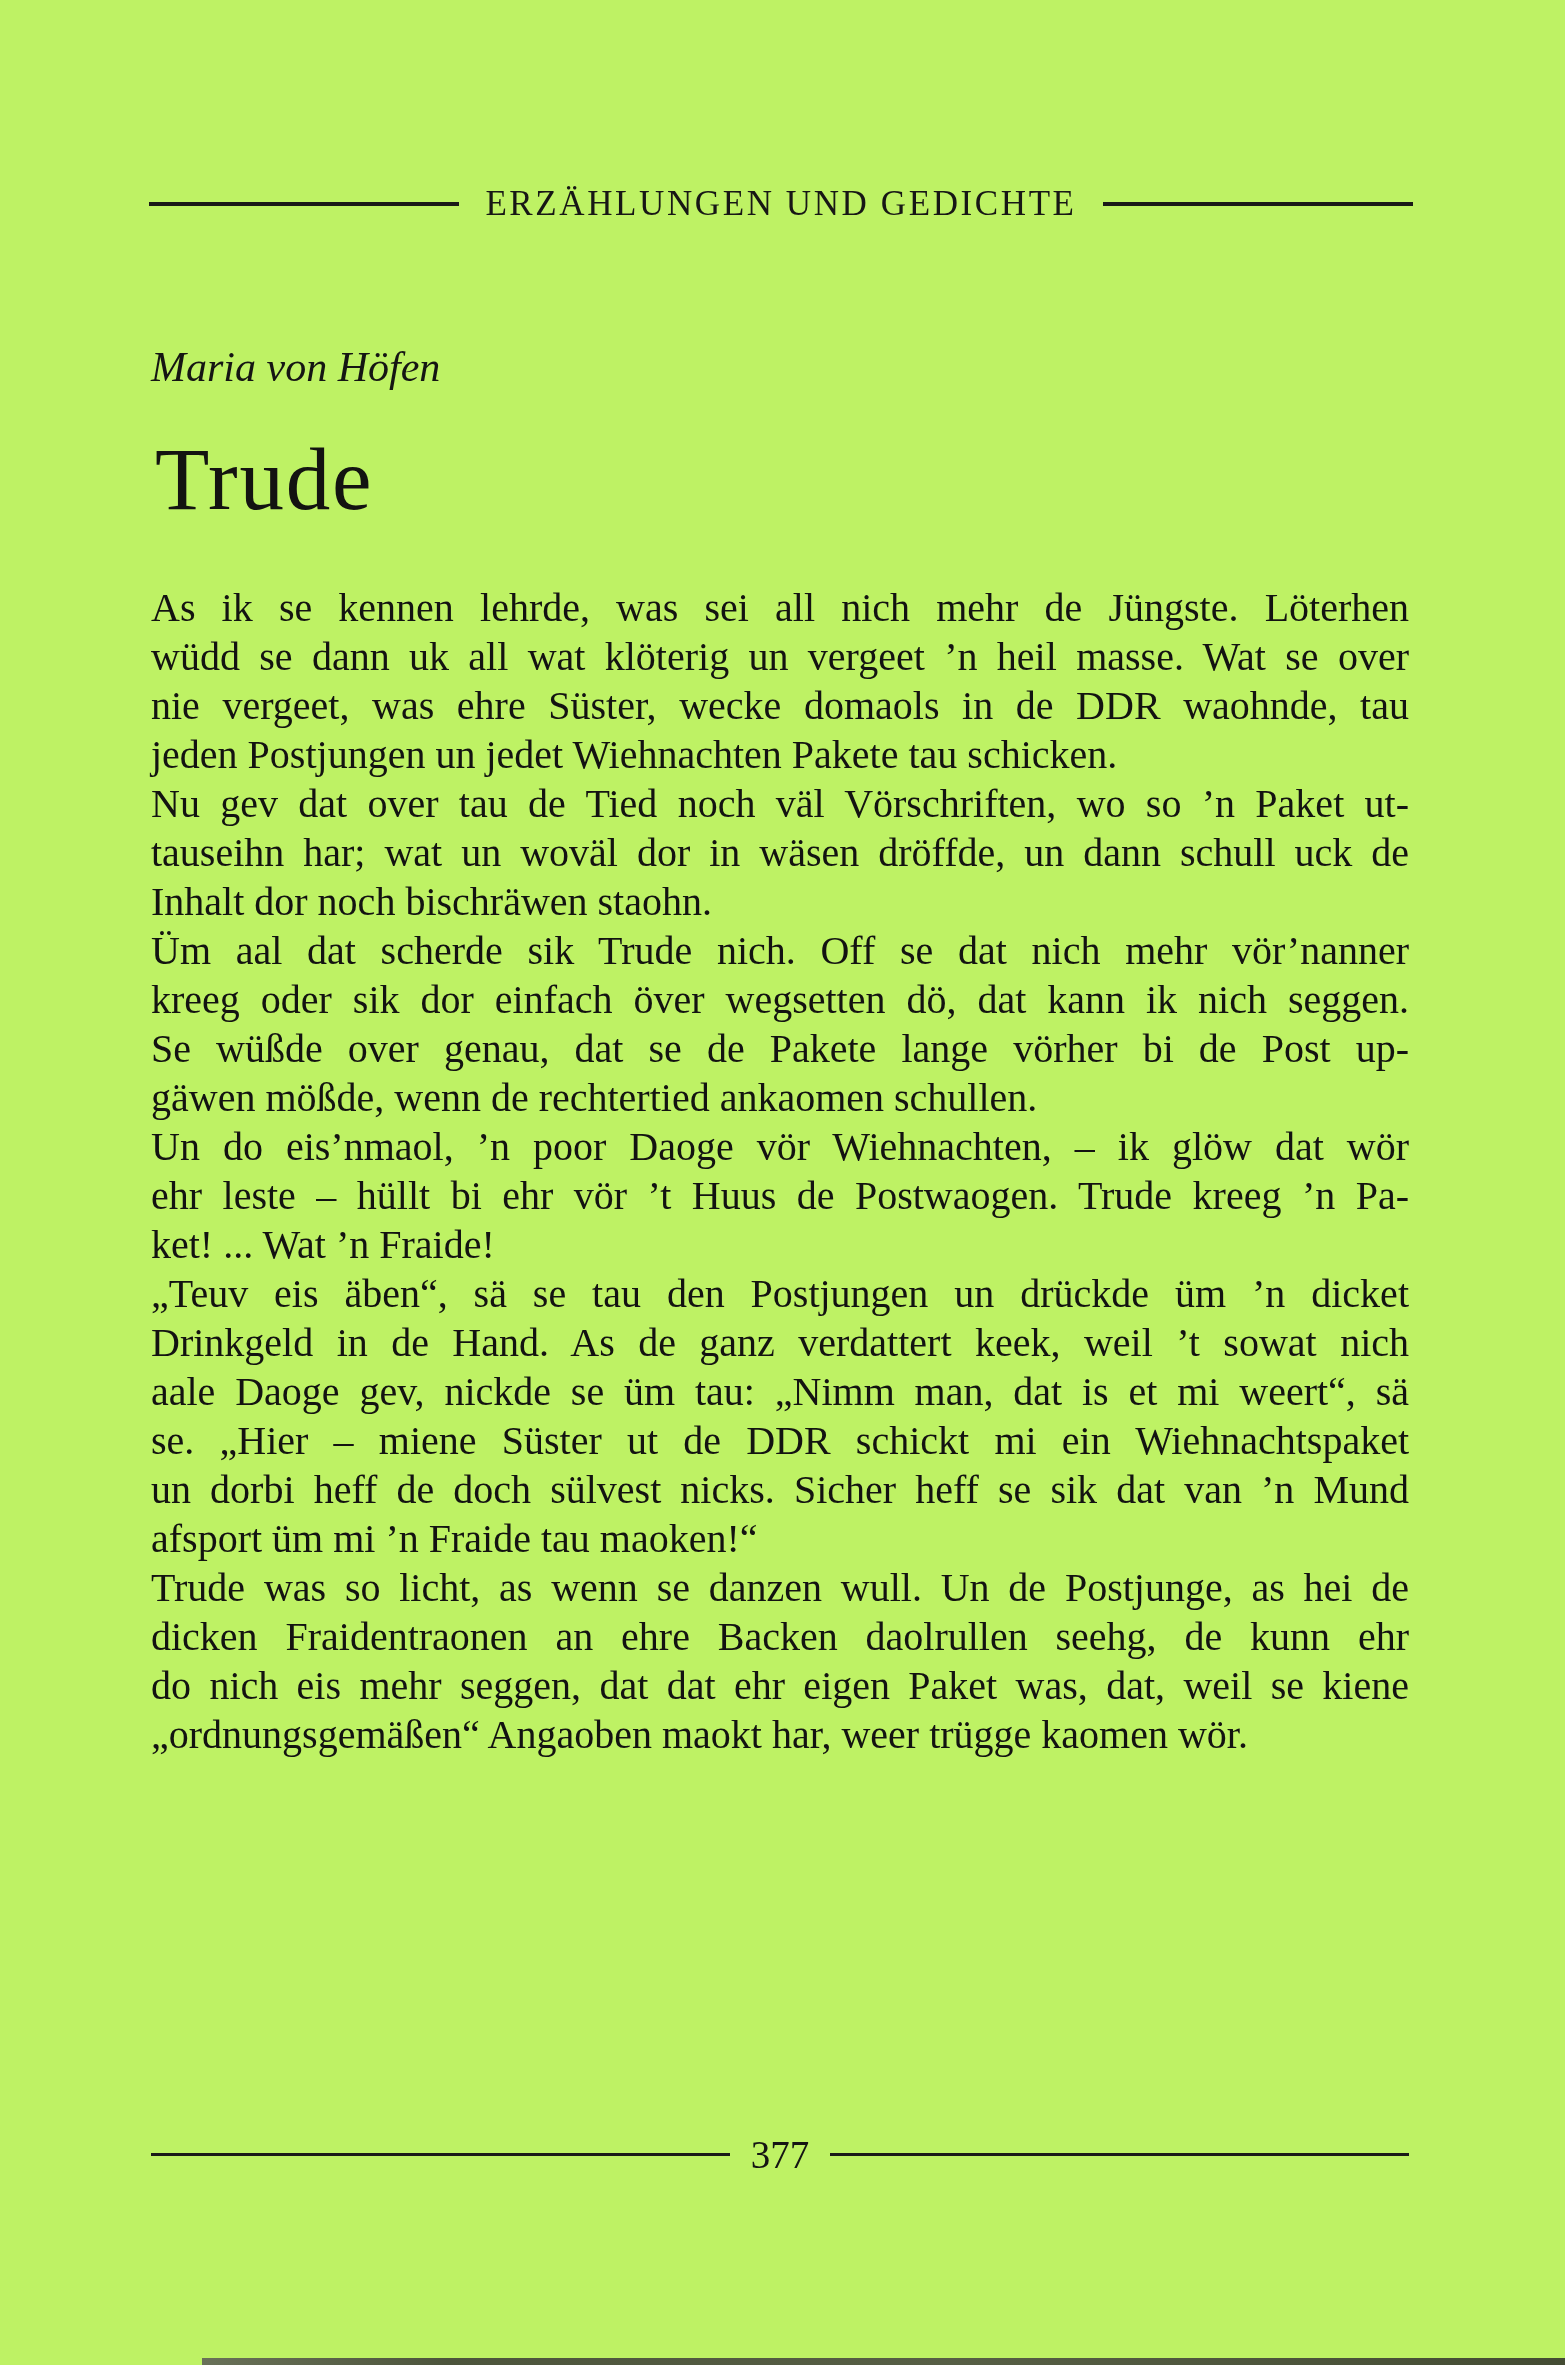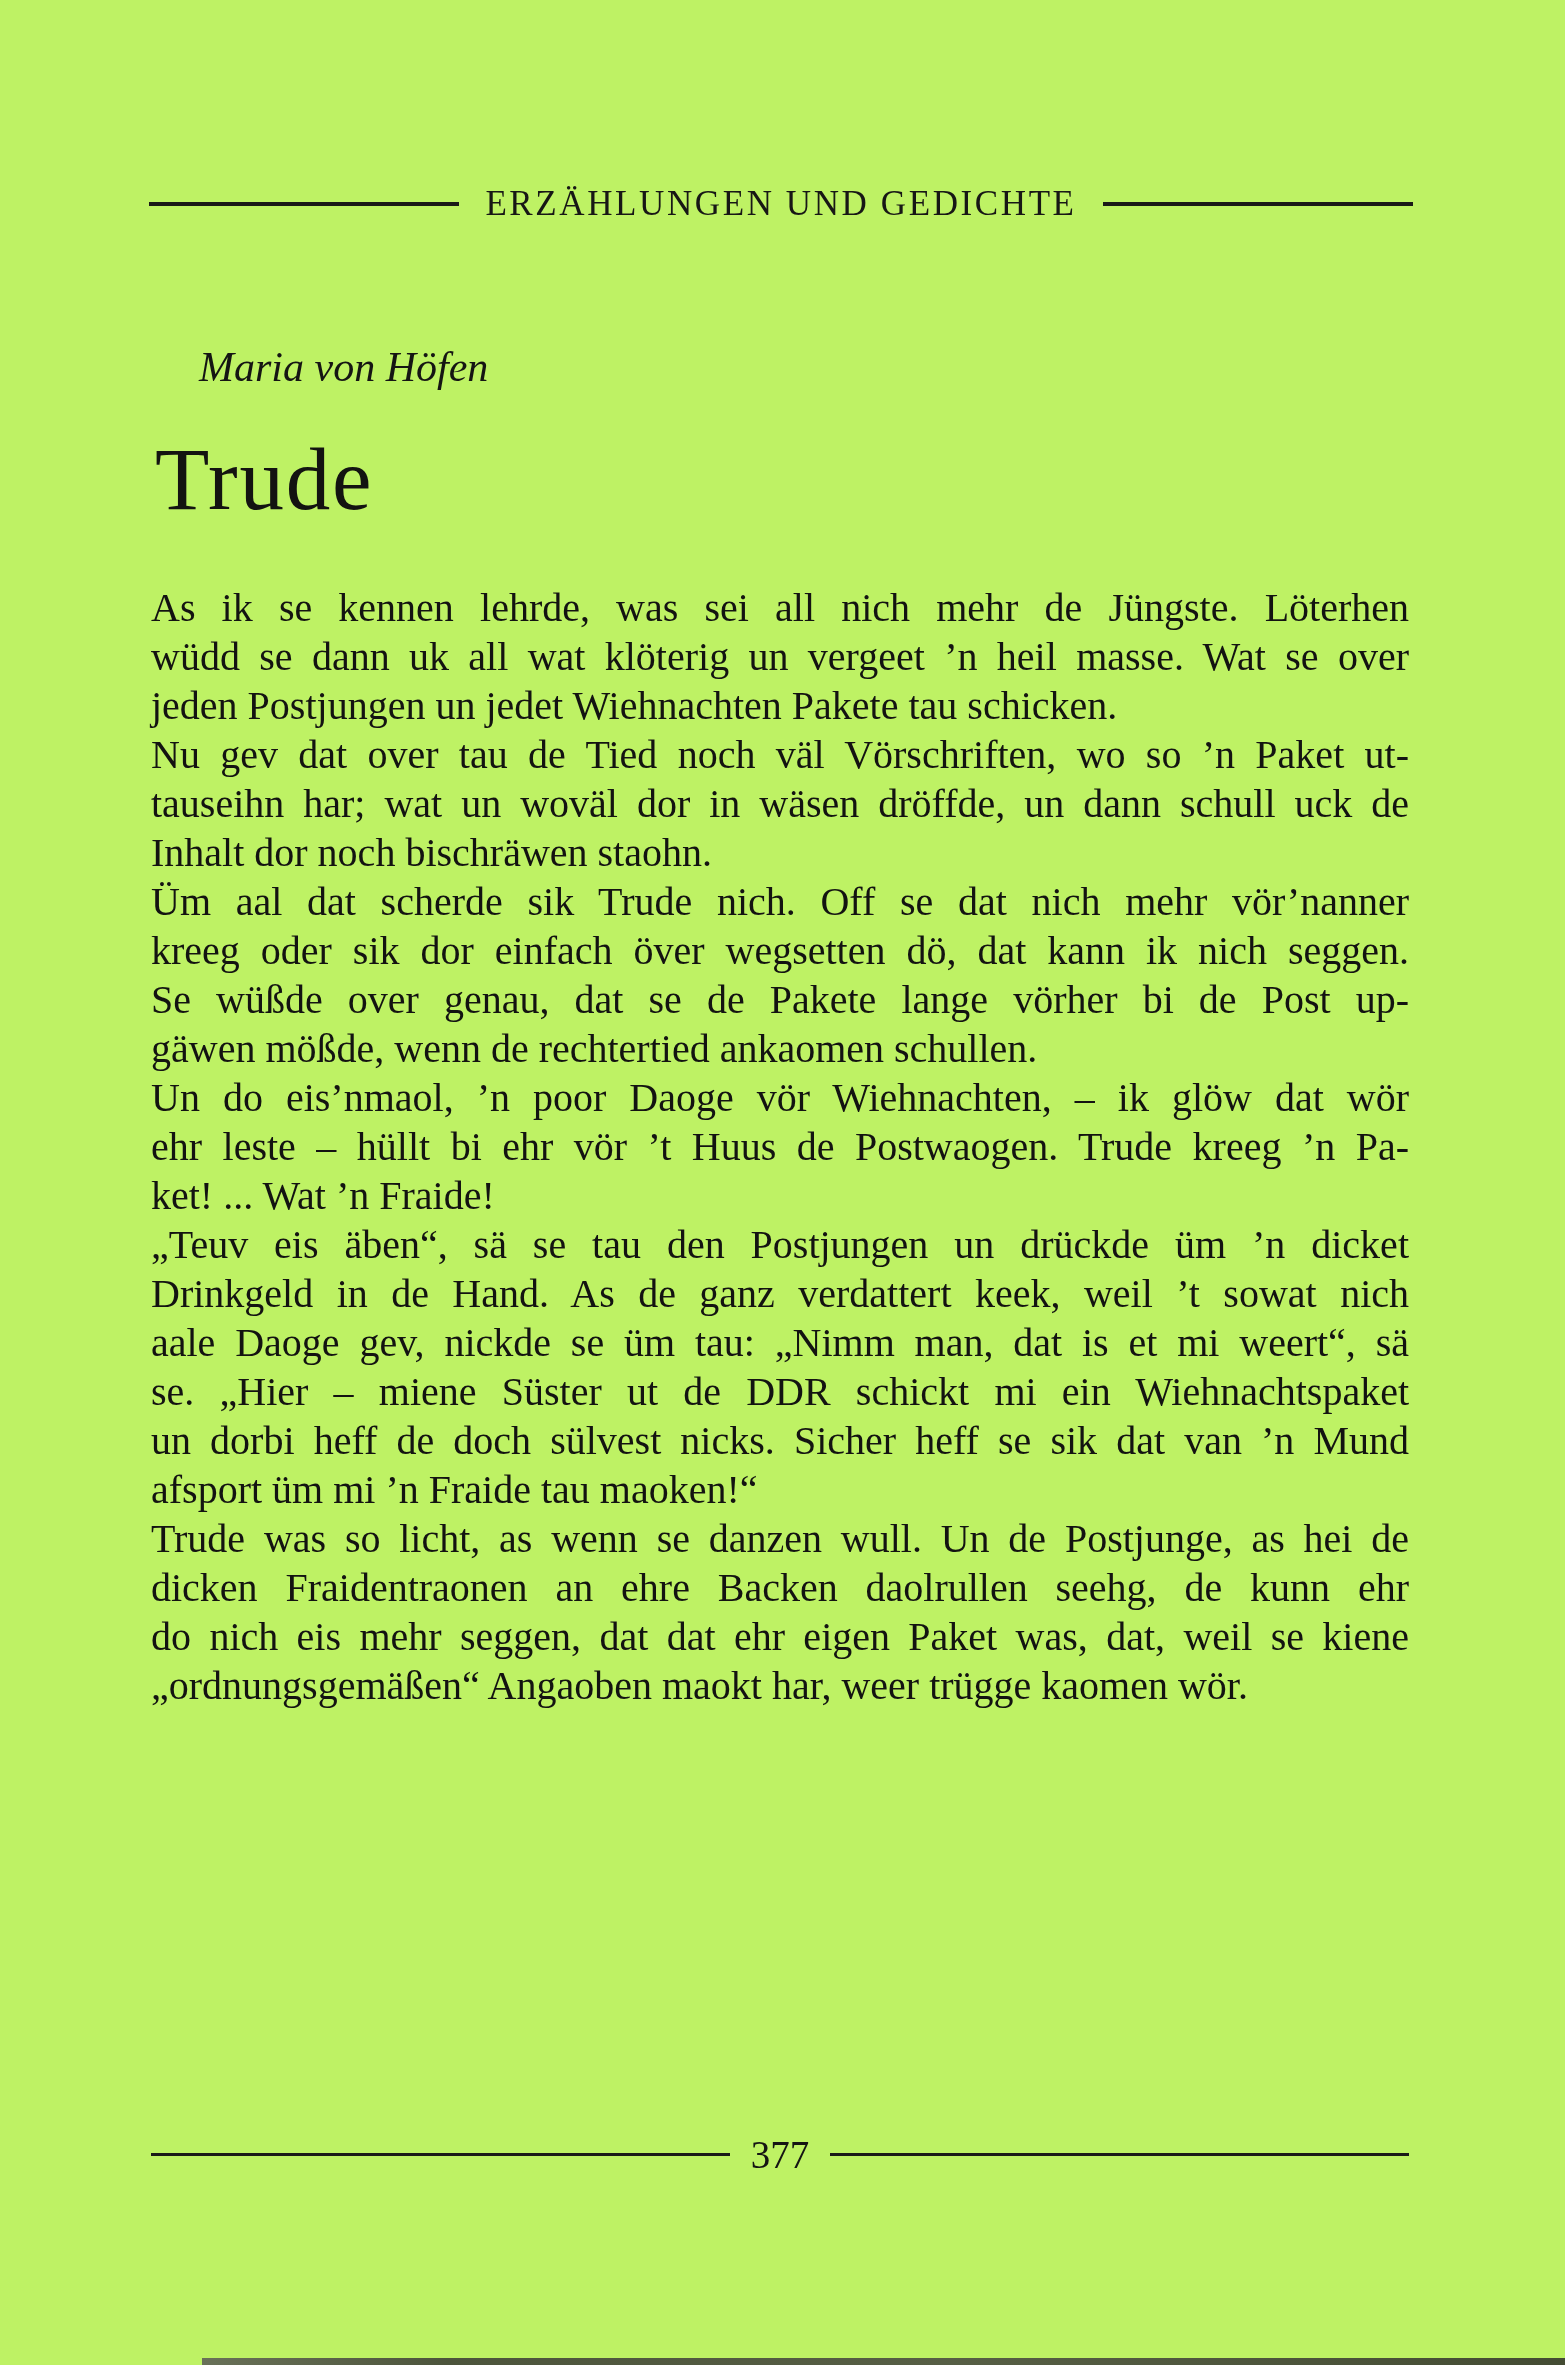--- a/index.html
+++ b/index.html
@@ -40,21 +40,20 @@
   }
   
   .author {
     position: absolute;
     top: 344px;
     left: 151px;
     font-style: italic;
     font-size: 42px;
     line-height: 1.1;
     color: #151513;
-    margin-left: 48px;
   }
   
   .title {
     position: absolute;
     top: 423px;
     left: 147px;
     margin: 8px;
     font-size: 89px;
     font-weight: normal;
     line-height: 1.1;
@@ -120,20 +119,21 @@
     <span class="rule"></span>
   </div>
 
   <div class="author">Maria von Höfen</div>
 
   <h1 class="title">Trude</h1>
 
   <div class="body">
       <div class="line">As ik se kennen lehrde, was sei all nich mehr de Jüngste. Löterhen</div>
       <div class="line">wüdd se dann uk all wat klöterig un vergeet ’n heil masse. Wat se over</div>
+      <div class="line">nie vergeet, was ehre Süster, wecke domaols in de DDR waohnde, tau</div>
       <div class="line para-end">jeden Postjungen un jedet Wiehnachten Pakete tau schicken.</div>
       <div class="line">Nu gev dat over tau de Tied noch väl Vörschriften, wo so ’n Paket ut-</div>
       <div class="line">tauseihn har; wat un woväl dor in wäsen dröffde, un dann schull uck de</div>
       <div class="line para-end">Inhalt dor noch bischräwen staohn.</div>
       <div class="line">Üm aal dat scherde sik Trude nich. Off se dat nich mehr vör’nanner</div>
       <div class="line">kreeg oder sik dor einfach över wegsetten dö, dat kann ik nich seggen.</div>
       <div class="line">Se wüßde over genau, dat se de Pakete lange vörher bi de Post up-</div>
       <div class="line para-end">gäwen mößde, wenn de rechtertied ankaomen schullen.</div>
       <div class="line">Un do eis’nmaol, ’n poor Daoge vör Wiehnachten, – ik glöw dat wör</div>
       <div class="line">ehr leste – hüllt bi ehr vör ’t Huus de Postwaogen. Trude kreeg ’n Pa-</div>

